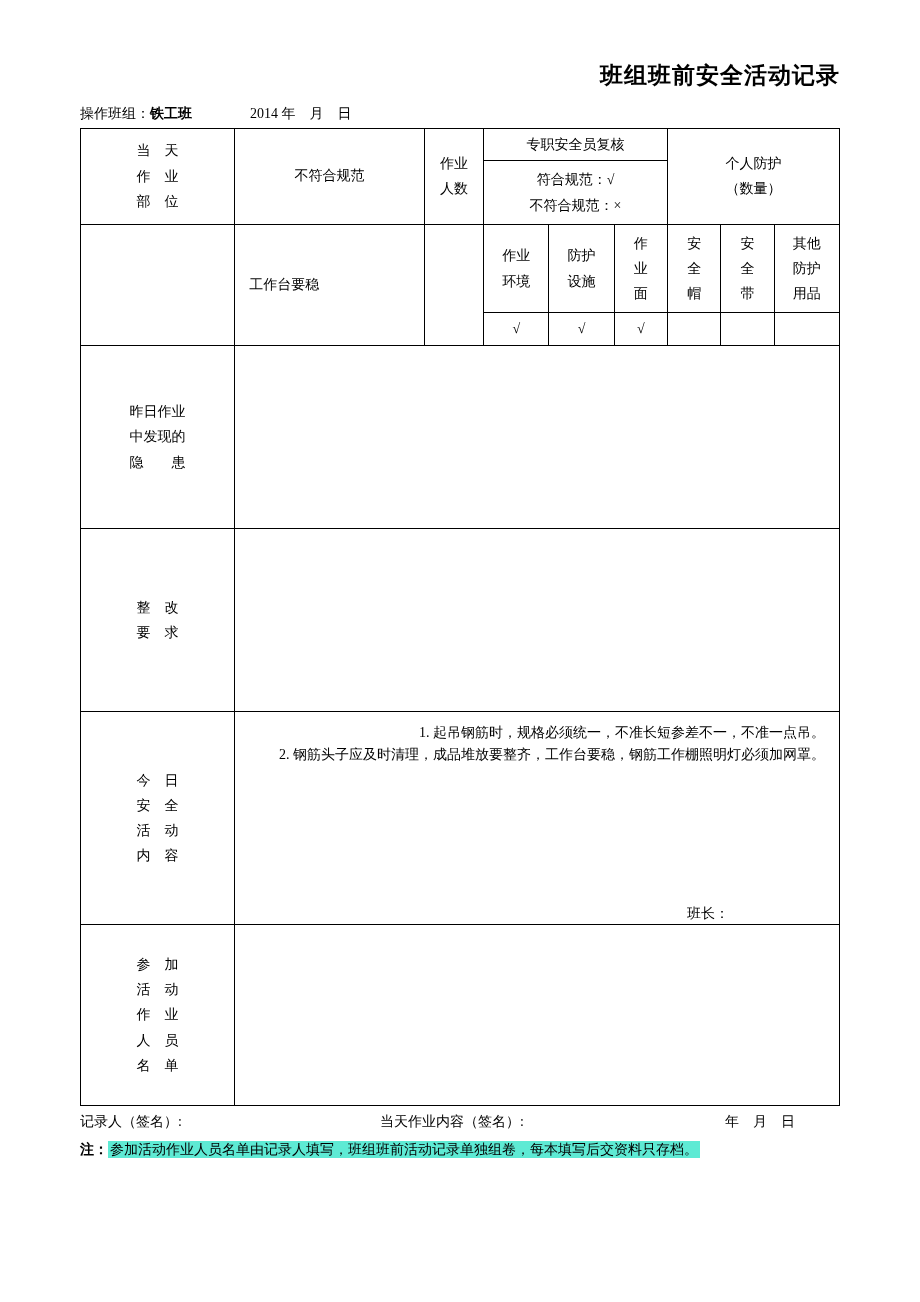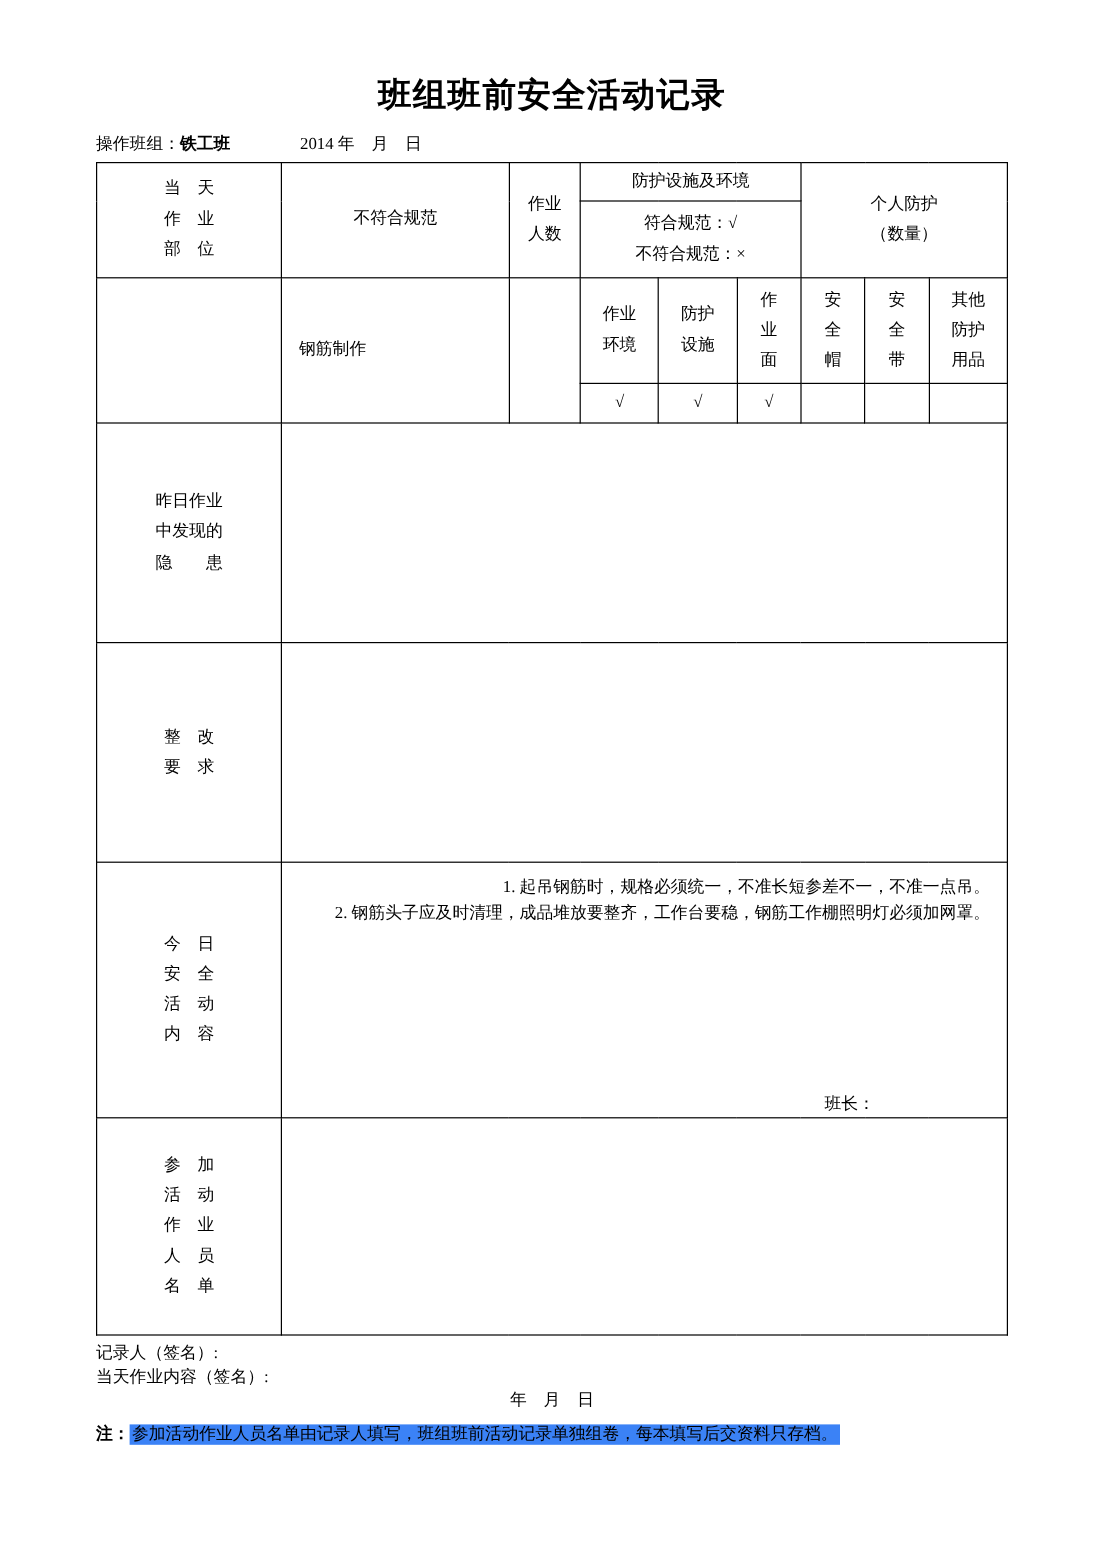--- a/index.html
+++ b/index.html
@@ -8,22 +8,22 @@
     background: #fff;
     margin: 0;
     padding: 60px 80px;
     line-height: 1.4;
   }
   .page {
     width: 760px;
     margin: 0 auto;
   }
   h1 {
-    text-align: center;
-    font-size: 28px;
+    text-align: right;
+    font-size: 23px;
     font-weight: bold;
     margin: 0 0 12px 0;
     letter-spacing: 1px;
   }
   .meta {
     display: flex;
     font-size: 14px;
     margin-bottom: 4px;
   }
   .meta-left { width: 280px; }
@@ -45,30 +45,29 @@
   }
   .tall { height: 160px; vertical-align: top; text-align: left; padding: 10px 14px; }
   .left { text-align: left; padding-left: 14px; }
   .today-cell { vertical-align: top; text-align: right; padding: 10px 14px; height: 180px; position: relative; }
   .leader { position: absolute; right: 110px; bottom: 0; }
   .vspace-label { line-height: 2.0; }
   .footer {
     display: flex;
     margin-top: 6px;
     font-size: 14px;
-    flex-direction: column;
   }
   .footer .f1 { width: 300px; }
   .footer .f2 { width: 300px; }
   .footer .f3 { flex:1; text-align: center; }
   .note {
     margin-top: 8px;
     font-size: 14px;
   }
-  .note .hl { background: #3b82f6; padding: 1px 2px; }
+  .note .hl { background: #5eead4; padding: 1px 2px; }
   .nb { white-space: nowrap; }
   .multi-line { line-height: 1.8; }
 </style>
 </head>
 <body>
 
 <div class="page">
   <h1>班组班前安全活动记录</h1>
 
   <div class="meta">
@@ -89,30 +88,30 @@
       <col style="width:45px">
       <col style="width:45px">
       <col style="width:55px">
     </colgroup>
 
     <tbody>
         <tr>
       <td rowspan="2" class="multi-line">当　天<br>作　业<br>部　位</td>
       <td rowspan="2">不符合规范</td>
       <td rowspan="2" class="multi-line">作业<br>人数</td>
-      <td colspan="3">防护设施及环境</td>
+      <td colspan="3">专职安全员复核</td>
       <td colspan="3" rowspan="2" class="multi-line">个人防护<br>（数量）</td>
     </tr>
     <tr>
       <td colspan="3" class="multi-line">符合规范：√<br>不符合规范：×</td>
     </tr>
 
     <tr>
       <td rowspan="2"></td>
-      <td rowspan="2" class="left">钢筋制作</td>
+      <td rowspan="2" class="left">工作台要稳</td>
       <td rowspan="2"></td>
       <td class="multi-line">作业<br>环境</td>
       <td class="multi-line">防护<br>设施</td>
       <td class="multi-line">作<br>业<br>面</td>
       <td class="multi-line">安<br>全<br>帽</td>
       <td class="multi-line">安<br>全<br>带</td>
       <td class="multi-line">其他<br>防护<br>用品</td>
     </tr>
     <tr>
       <td>√</td>

